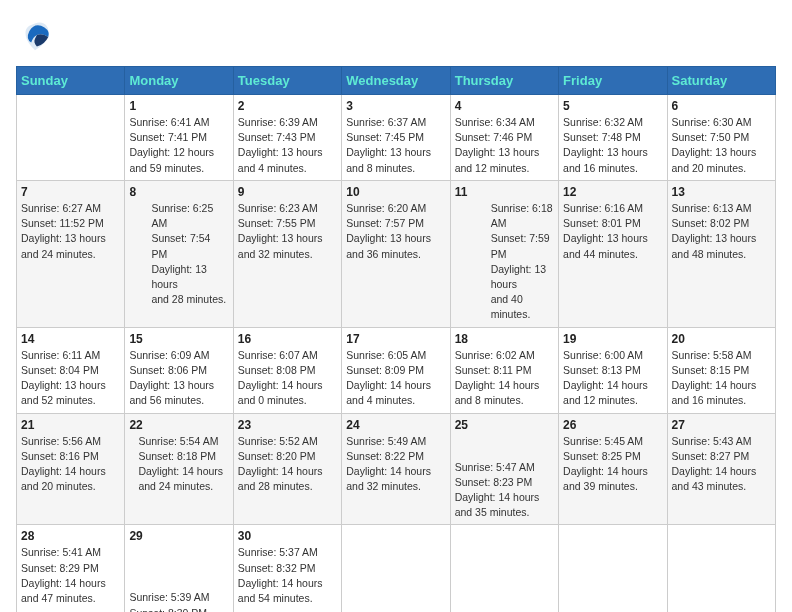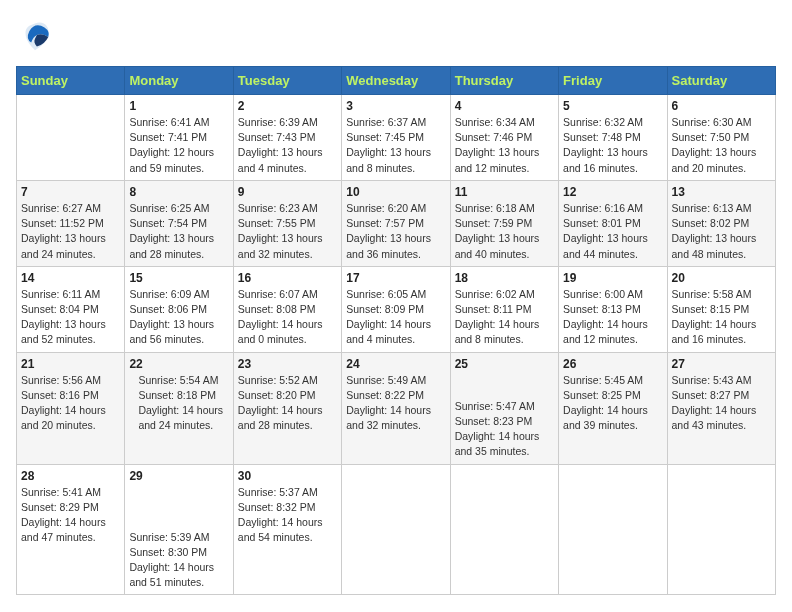--- a/index.html
+++ b/index.html
@@ -29,21 +29,21 @@
       color: #444;
       margin-top: 2px;
     }
     table {
       width: 100%;
       border-collapse: collapse;
       font-size: 11px;
     }
     thead tr th {
       background-color: #2e6db4;
-      color: #bef264;
+      color: #5eead4;
       padding: 6px 4px;
       text-align: left;
       font-size: 13px;
       font-weight: bold;
       border: 1px solid #2560a0;
     }
     tbody tr td {
       border: 1px solid #ccc;
       padding: 4px 4px;
       vertical-align: top;
@@ -175,42 +175,42 @@
       <tr>
         <td>
           <span class="day-num">7</span>
           <div class="day-info" style="white-space: pre-line;">Sunrise: 6:27 AM
 Sunset: 11:52 PM
 Daylight: 13 hours
 and 24 minutes.</div>
         </td>
         <td>
           <span class="day-num">8</span>
-          <div class="day-info" style="white-space: pre-line;">Sunrise: 6:25 AM
+          <div class="day-info" style="white-space: pre-line; margin-left: 22px;">Sunrise: 6:25 AM
 Sunset: 7:54 PM
 Daylight: 13 hours
 and 28 minutes.</div>
         </td>
         <td>
           <span class="day-num">9</span>
           <div class="day-info" style="white-space: pre-line;">Sunrise: 6:23 AM
 Sunset: 7:55 PM
 Daylight: 13 hours
 and 32 minutes.</div>
         </td>
         <td>
           <span class="day-num">10</span>
           <div class="day-info" style="white-space: pre-line;">Sunrise: 6:20 AM
 Sunset: 7:57 PM
 Daylight: 13 hours
 and 36 minutes.</div>
         </td>
         <td>
           <span class="day-num">11</span>
-          <div class="day-info" style="white-space: pre-line;">Sunrise: 6:18 AM
+          <div class="day-info" style="white-space: pre-line; margin-left: 36px;">Sunrise: 6:18 AM
 Sunset: 7:59 PM
 Daylight: 13 hours
 and 40 minutes.</div>
         </td>
         <td>
           <span class="day-num">12</span>
           <div class="day-info" style="white-space: pre-line;">Sunrise: 6:16 AM
 Sunset: 8:01 PM
 Daylight: 13 hours
 and 44 minutes.</div>

